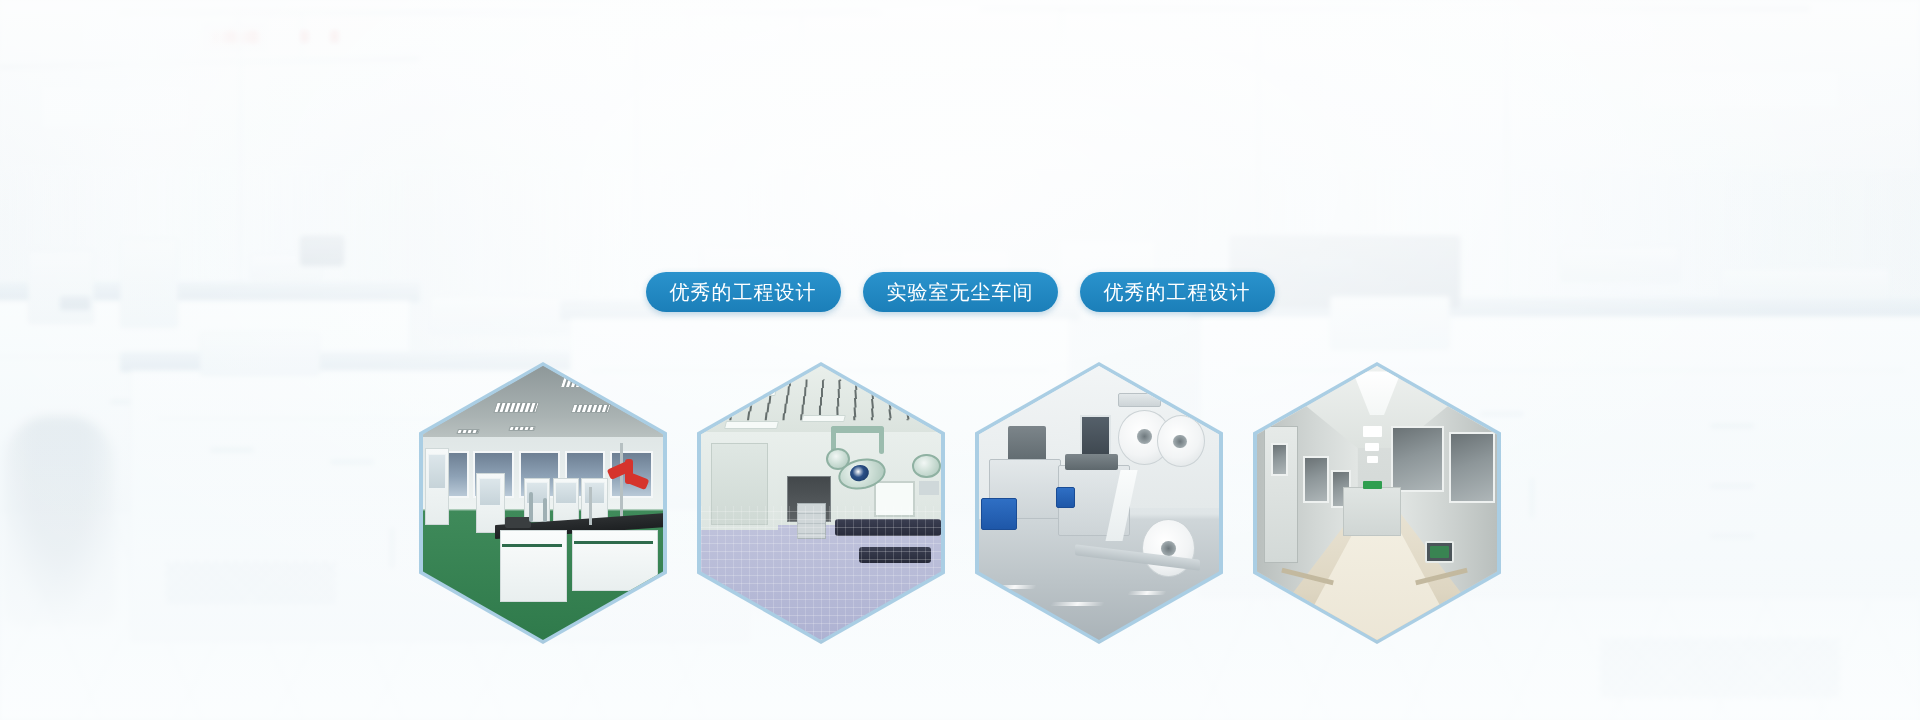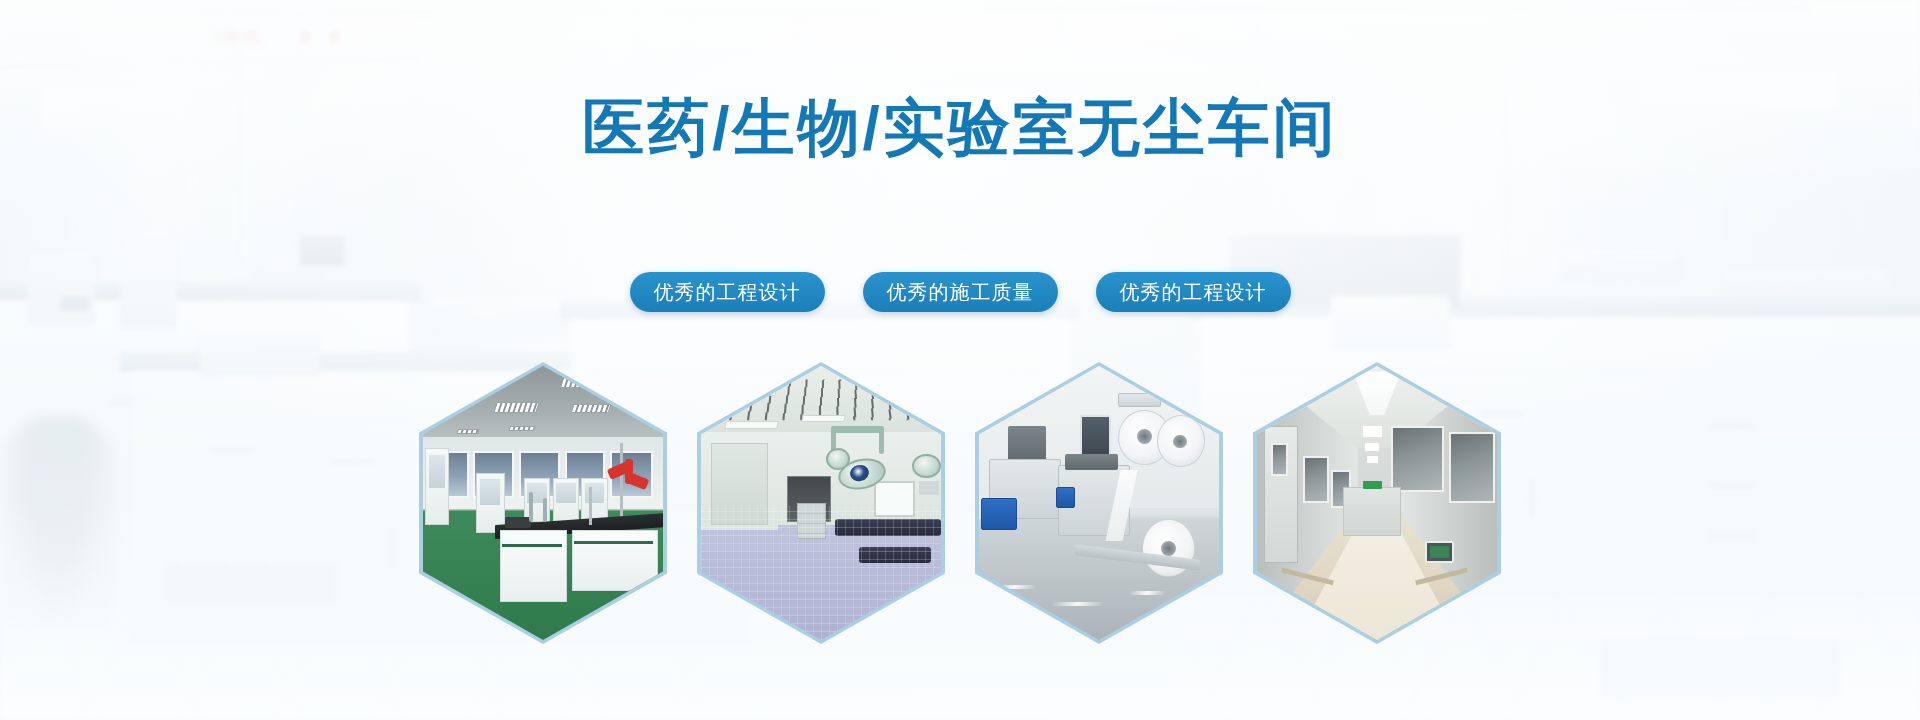--- a/index.html
+++ b/index.html
@@ -160,21 +160,21 @@
     position: absolute; left: 0; right: 0; top: 174px;
     text-align: center;
     font-size: 38px; font-weight: 400; letter-spacing: 3px;
     color: #2f89c0;
     text-shadow: 0 1px 4px rgba(255,255,255,0.8);
     white-space: nowrap;
   }
 
   .pills {
     position: absolute; left: 0; right: 0; top: 272px;
-    display: flex; justify-content: center; align-items: center; gap: 38px; text-align: center;
+    display: flex; justify-content: center; align-items: center; gap: 22px; text-align: center;
   }
   .pill {
     height: 40px; padding: 0 24px;
     display: flex; align-items: center; justify-content: center;
     border-radius: 20px;
     background: linear-gradient(180deg, #2a93cd 0%, #1b7fb9 100%);
     color: #ffffff; font-size: 20px; letter-spacing: 1px;
     box-shadow: 0 2px 6px rgba(25,110,165,0.28);
     white-space: nowrap;
     cursor: pointer;
@@ -464,25 +464,24 @@
       <div class="grate" style="left:1600px; top:638px; width:240px; height:60px;"></div>
     </div>
 
     <div class="blurwrap2"></div>
     <div class="haze"></div>
     <div class="haze2"></div>
   </div>
 
   <div class="content">
 
-    <div class="title">医药/生物/实验室无尘车间</div>
 
     <div class="pills">
       <div class="pill">优秀的工程设计</div>
-      <div class="pill">优秀的施工质量</div>
+      <div class="pill">实验室无尘车间</div>
       <div class="pill">优秀的工程设计</div>
     </div>
 
     <div class="hexrow">
 
       <div class="hex">
         <div class="inner">
           <div class="scene s1">
             <div class="ceilg"></div>
             <div class="lamp" style="left:58%;  top:3%;  width:26%; height:5%;"></div>

